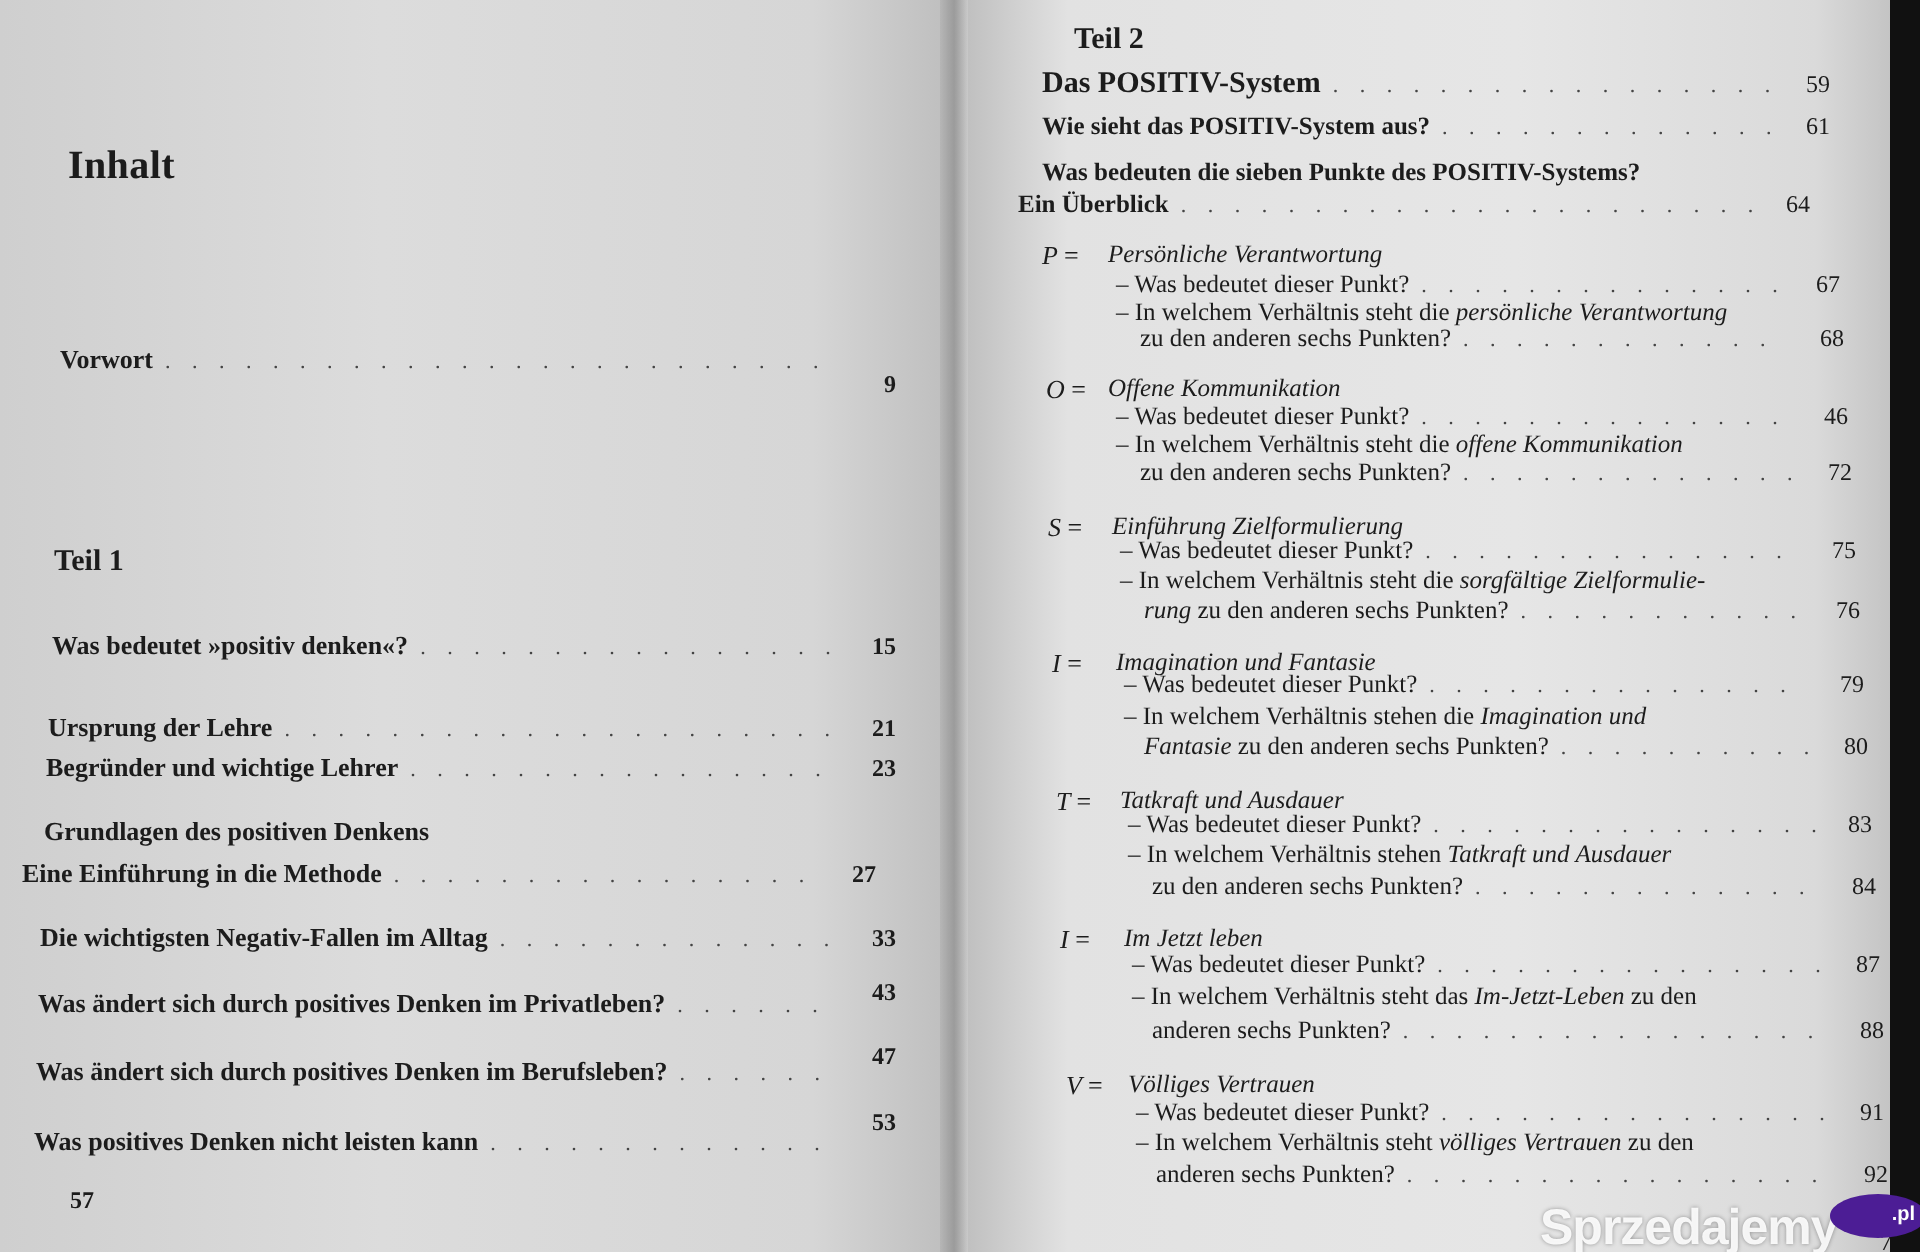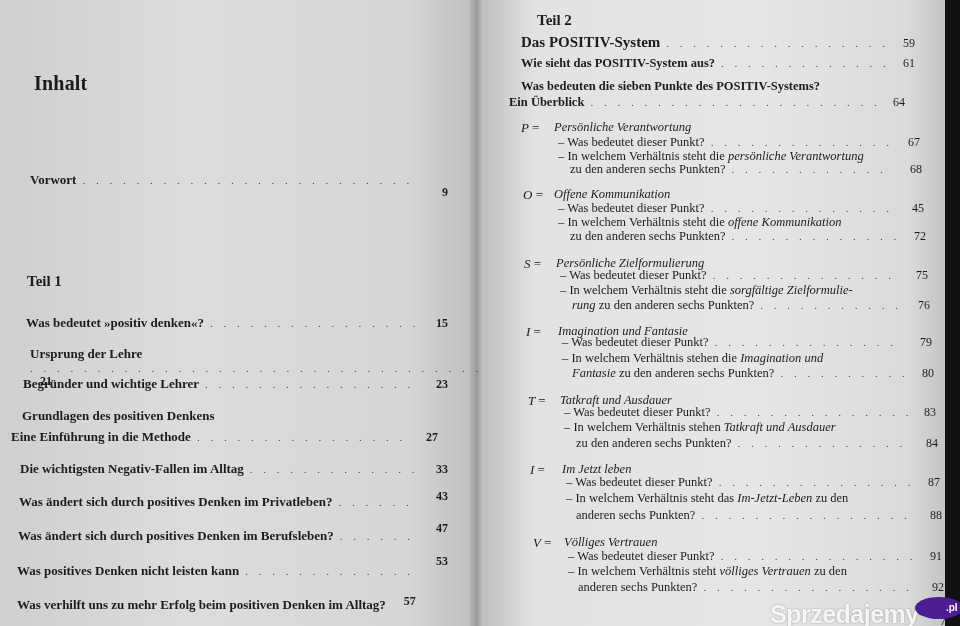--- a/index.html
+++ b/index.html
@@ -90,21 +90,21 @@
     <span class="page-num" style="position:relative; top:12px;">9</span>
   </div>
 
   <div class="teil-left">Teil 1</div>
 
   <div class="row" style="left:26px; top:315px; width:422px;">
     <span class="label">Was bedeutet »positiv denken«?</span>
     <span class="dots"></span>
     <span class="page-num">15</span>
   </div>
-  <div class="row" style="left:24px; top:346px; width:424px;flex-direction:column;">
+  <div class="row" style="left:24px; top:356px; width:424px;">
     <span class="label">Ursprung der Lehre</span>
     <span class="dots"></span>
     <span class="page-num">21</span>
   </div>
   <div class="row" style="left:23px; top:376px; width:425px;">
     <span class="label">Begründer und wichtige Lehrer</span>
     <span class="dots"></span>
     <span class="page-num">23</span>
   </div>
   <div class="multi-label" style="left:22px; top:408px;">Grundlagen des positiven Denkens</div>
@@ -127,21 +127,20 @@
     <span class="label">Was ändert sich durch positives Denken im Berufsleben?</span>
     <span class="dots"></span>
     <span class="page-num" style="position:relative; top:-8px;">47</span>
   </div>
   <div class="row" style="left:17px; top:563px; width:431px;">
     <span class="label">Was positives Denken nicht leisten kann</span>
     <span class="dots"></span>
     <span class="page-num" style="position:relative; top:-10px;">53</span>
   </div>
   <div class="row" style="left:17px; top:597px; width:431px;">
-    <span class="label">Was verhilft uns zu mehr Erfolg beim positiven Denken im Alltag?</span>
     <span class="page-num" style="margin-left:8px; position:relative; top:-4px;">57</span>
   </div>
 </div>
 
 <div class="page page-right">
   <div class="teil-right">Teil 2</div>
 
   <div class="rrow" style="left:43px; top:34px; width:394px;">
     <span class="label big">Das POSITIV-System</span>
     <span class="dots"></span>
@@ -171,31 +170,31 @@
     <span class="label">zu den anderen sechs Punkten?</span>
     <span class="dots"></span>
     <span class="page-num">68</span>
   </div>
 
   <div class="letter" style="left:45px; top:187px;"><span>O</span> <span class="eq">=</span></div>
   <div class="section-title" style="left:76px; top:187px;">Offene Kommunikation</div>
   <div class="rrow" style="left:80px; top:201px; width:366px;">
     <span class="label">– Was bedeutet dieser Punkt?</span>
     <span class="dots"></span>
-    <span class="page-num">45</span>
+    <span class="page-num">46</span>
   </div>
   <div class="rline" style="left:80px; top:215px;"><span>– In welchem Verhältnis steht die </span><i>offene Kommunikation</i></div>
   <div class="rrow" style="left:92px; top:229px; width:356px;">
     <span class="label">zu den anderen sechs Punkten?</span>
     <span class="dots"></span>
     <span class="page-num">72</span>
   </div>
 
   <div class="letter" style="left:46px; top:256px;"><span>S</span> <span class="eq">=</span></div>
-  <div class="section-title" style="left:78px; top:256px;">Persönliche Zielformulierung</div>
+  <div class="section-title" style="left:78px; top:256px;">Einführung Zielformulierung</div>
   <div class="rrow" style="left:82px; top:268px; width:368px;">
     <span class="label">– Was bedeutet dieser Punkt?</span>
     <span class="dots"></span>
     <span class="page-num">75</span>
   </div>
   <div class="rline" style="left:82px; top:283px;"><span>– In welchem Verhältnis steht die </span><i>sorgfältige Zielformulie-</i></div>
   <div class="rrow" style="left:94px; top:298px; width:358px;">
     <span class="label"><i>rung</i><span> zu den anderen sechs Punkten?</span></span>
     <span class="dots"></span>
     <span class="page-num">76</span>

